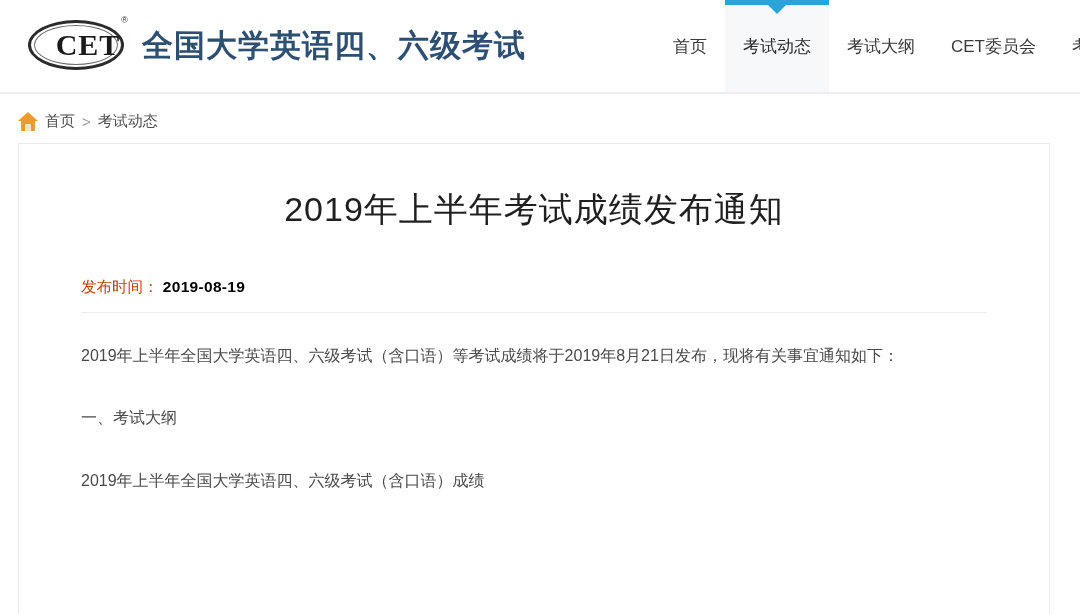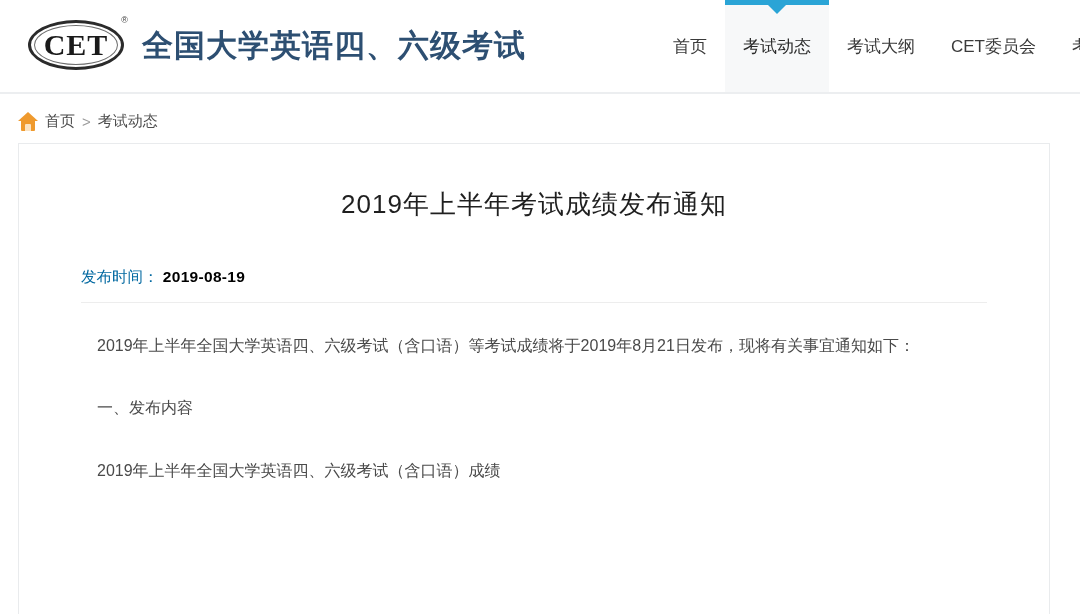--- a/index.html
+++ b/index.html
@@ -52,21 +52,21 @@
   }
   .cet-logo .ring-inner {
     position:absolute;
     left:8px; top:11px;
     width:84px; height:40px;
     border:1px solid #6d6d6d;
     border-radius:50%;
   }
   .cet-logo .cet-text {
     position:absolute;
-    left:0; top:6px;
+    left:12px; top:6px;
     width:100px; height:50px;
     display:flex;
     align-items:center;
     justify-content:center;
     font-family:"Liberation Serif","DejaVu Serif",serif;
     font-size:30px;
     font-weight:700;
     letter-spacing:1px;
     color:#1a1a1a;
     line-height:1;
@@ -179,50 +179,50 @@
     width:1032px;
     height:480px;
     background:#ffffff;
     border:1px solid #e9ebed;
     border-bottom:none;
   }
 
   .article-title {
     margin:44px 60px 0 60px;
     text-align:center;
-    font-size:26px;
+    font-size:34px;
     font-weight:400;
     color:#1f1f1f;
     letter-spacing:1px;
     line-height:1.25;
   }
 
   .meta-row {
     margin:48px 0 0 62px;
     font-size:15.5px;
     line-height:1;
     white-space:nowrap;
   }
-  .meta-label { color:#0369a1; }
+  .meta-label { color:#c2410c; }
   .meta-date  { color:#000000; font-weight:700; letter-spacing:.3px; }
 
   .divider {
     margin:18px 62px 0 62px;
     height:1px;
     background:#ededed;
   }
 
   .article-body {
     margin:28px 62px 0 62px;
   }
   .article-body p {
     font-size:16px;
     color:#4a4a4a;
     line-height:1.9;
-    margin:0 0 32px 16px;
+    margin:0 0 32px 0;
     white-space:nowrap;
   }
   .article-body p.section-head {
     color:#4a4a4a;
   }
 </style>
 </head>
 <body>
 
 <div id="page">
@@ -278,19 +278,19 @@
 
     <div class="meta-row">
       <span class="meta-label">发布时间：</span>
       <span class="meta-date">2019-08-19</span>
     </div>
 
     <div class="divider"></div>
 
     <div class="article-body">
       <p>2019年上半年全国大学英语四、六级考试（含口语）等考试成绩将于2019年8月21日发布，现将有关事宜通知如下：</p>
-      <p class="section-head">一、发布内容</p>
+      <p class="section-head">一、考试大纲</p>
       <p>2019年上半年全国大学英语四、六级考试（含口语）成绩</p>
     </div>
 
   </div>
 
 </div>
 
 </body></html>

